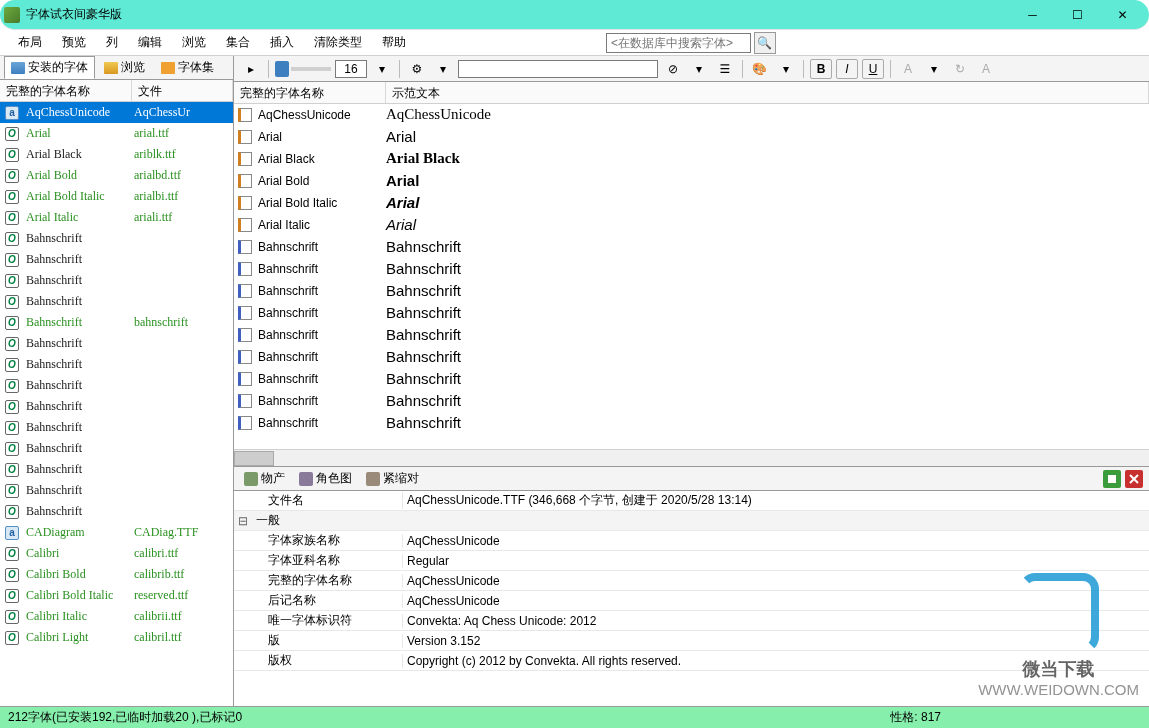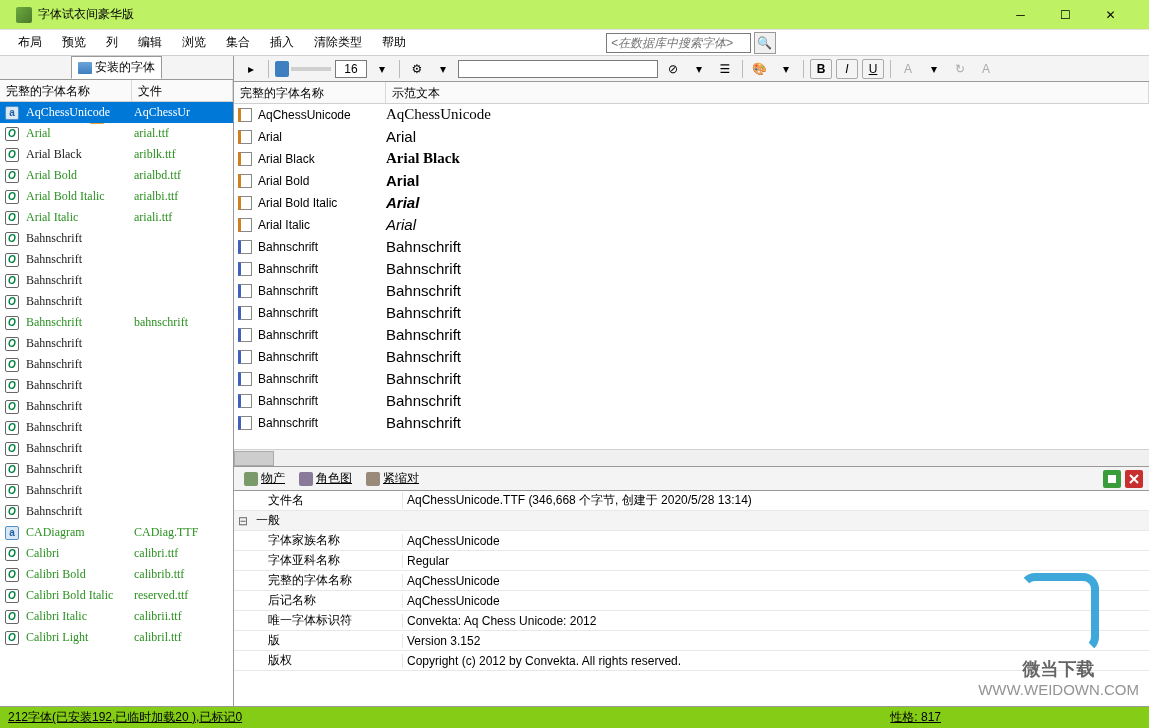--- a/index.html
+++ b/index.html
@@ -1,29 +1,29 @@
 <!DOCTYPE html>
 <html><head>
 <meta charset="utf-8">
 <style>
 * { margin: 0; padding: 0; box-sizing: border-box; font-family: "Microsoft YaHei", "Segoe UI", sans-serif; font-size: 12px; }
 body { width: 1149px; height: 728px; background: #fff; overflow: hidden; display: flex; flex-direction: column; }
-.titlebar { height: 30px; background: #bef264; border-bottom: 1px solid #e0e0e0; display: flex; align-items: center; padding: 0 16px; }
+.titlebar { height: 30px; background: #5eead4; border-bottom: 1px solid #e0e0e0; display: flex; align-items: center; padding: 0 4px; border-radius: 15px; }
 .titlebar-icon { width: 16px; height: 16px; background: linear-gradient(135deg,#6caa3f,#4a7a2a); border-radius: 2px; margin-right: 6px; }
 .titlebar-title { flex: 1; }
 .winbtns { display: flex; }
 .winbtn { width: 45px; height: 28px; display: flex; align-items: center; justify-content: center; cursor: pointer; }
 .menubar { height: 26px; display: flex; align-items: center; padding: 0 8px; gap: 0; border-bottom: 1px solid #d0d0d0; }
 .menu-item { padding: 3px 10px; cursor: pointer; }
 .search-box { margin-left: 190px; display: flex; align-items: center; }
-.search-input { width: 145px; height: 20px; border: 1px solid #7a7a7a; padding: 0 4px; color: #888; font-style: italic; }
+.search-input { width: 145px; height: 20px; border: 1px solid #7a7a7a; padding: 0 4px; color: #888; }
 .search-btn { width: 22px; height: 22px; border: 1px solid #999; background: #f0f0f0; margin-left: 3px; display: flex; align-items: center; justify-content: center; cursor: pointer; }
 .content { flex: 1; display: flex; overflow: hidden; }
 .left-panel { width: 234px; border-right: 1px solid #999; display: flex; flex-direction: column; }
-.left-tabs { height: 24px; display: flex; align-items: center; background: #f4f4f4; border-bottom: 1px solid #999; padding: 0 4px; gap: 2px; flex-direction: column; }
+.left-tabs { height: 24px; display: flex; align-items: center; background: #f4f4f4; border-bottom: 1px solid #999; padding: 0 4px; gap: 2px; }
 .left-tab { display: flex; align-items: center; gap: 3px; padding: 2px 6px; cursor: pointer; border: 1px solid transparent; }
 .left-tab.active { background: #fff; border: 1px solid #999; border-bottom: 1px solid #fff; }
 .tab-icon { width: 14px; height: 12px; }
 .tab-icon.inst { background: linear-gradient(#6ba5d8,#3d7fbf); border-radius: 1px; }
 .tab-icon.browse { background: linear-gradient(#f0c850,#d99820); border-radius: 1px; }
 .tab-icon.fontset { background: #f0a030; border-radius: 1px; }
 .left-header { height: 22px; display: flex; border-bottom: 1px solid #d0d0d0; background: #fafafa; }
 .left-header-cell { padding: 3px 6px; border-right: 1px solid #d8d8d8; }
 .font-list { flex: 1; overflow-y: auto; overflow-x: hidden; }
 .font-row { display: flex; height: 21px; align-items: center; cursor: pointer; }
@@ -50,34 +50,34 @@
 .chk { width: 14px; height: 14px; border: 1px solid #888; margin-right: 6px; flex-shrink: 0; }
 .chk.orange { border-left: 3px solid #d08020; }
 .chk.blue { border-left: 3px solid #4060c0; }
 .pv-name { width: 128px; }
 .pv-sample { font-size: 15px; }
 .hscroll { height: 17px; background: #f0f0f0; border-top: 1px solid #d0d0d0; display: flex; align-items: center; }
 .hscroll-track { flex: 1; height: 17px; position: relative; }
 .hscroll-thumb { position: absolute; left: 0; width: 40px; height: 15px; background: #cdcdcd; border: 1px solid #aaa; top: 1px; }
 .details-panel { height: 240px; border-top: 1px solid #999; display: flex; flex-direction: column; }
 .details-tabs { height: 24px; background: #f4f4f4; border-bottom: 1px solid #999; display: flex; align-items: center; padding: 0 6px; gap: 6px; }
-.dtab { display: flex; align-items: center; gap: 3px; padding: 2px 4px; cursor: pointer; text-decoration: underline; }
+.dtab { display: flex; align-items: center; gap: 3px; padding: 2px 4px; cursor: pointer; }
 .dtab-icon { width: 14px; height: 14px; background: #888; border-radius: 2px; }
 .dtab-actions { margin-left: auto; display: flex; gap: 4px; }
 .act-btn { width: 18px; height: 18px; border-radius: 2px; cursor: pointer; display: flex; align-items: center; justify-content: center; }
 .act-btn.green { background: #3a9c3a; }
 .act-btn.red { background: #c83030; }
 .details-grid { flex: 1; overflow-y: auto; }
 .prop-row { display: flex; height: 20px; align-items: center; border-bottom: 1px solid #e8e8e8; }
 .prop-row.group { background: #f4f4f4; font-weight: normal; }
 .prop-exp { width: 18px; text-align: center; color: #666; cursor: pointer; }
 .prop-key { width: 150px; padding: 0 4px 0 16px; }
 .prop-row.group .prop-key { padding-left: 4px; }
 .prop-val { flex: 1; padding: 0 4px; border-left: 1px solid #e8e8e8; }
-.statusbar { height: 22px; border-top: 1px solid #999; background: #84cc16; display: flex; align-items: center; padding: 0 8px; gap: 20px; text-decoration: underline; }
+.statusbar { height: 22px; border-top: 1px solid #999; background: #86efac; display: flex; align-items: center; padding: 0 8px; gap: 20px; }
 .status-right { margin-left: auto; margin-right: 200px; }
 .watermark { position: absolute; right: 10px; bottom: 30px; text-align: center; pointer-events: none; opacity: 0.9; }
 .watermark-logo { width: 80px; height: 80px; border: 8px solid #2a9fd6; border-radius: 16px; border-left-color: transparent; border-bottom-color: transparent; margin: 0 auto; }
 .watermark-text { font-size: 18px; font-weight: bold; color: #555; margin-top: 4px; }
 .watermark-url { font-size: 15px; color: #888; }
 ::-webkit-scrollbar { width: 17px; height: 17px; }
 ::-webkit-scrollbar-track { background: #f0f0f0; }
 ::-webkit-scrollbar-thumb { background: #cdcdcd; border: 1px solid #aaa; }
 ::-webkit-scrollbar-button { background: #f0f0f0; height: 17px; width: 17px; border: 1px solid #d0d0d0; }
 </style>

